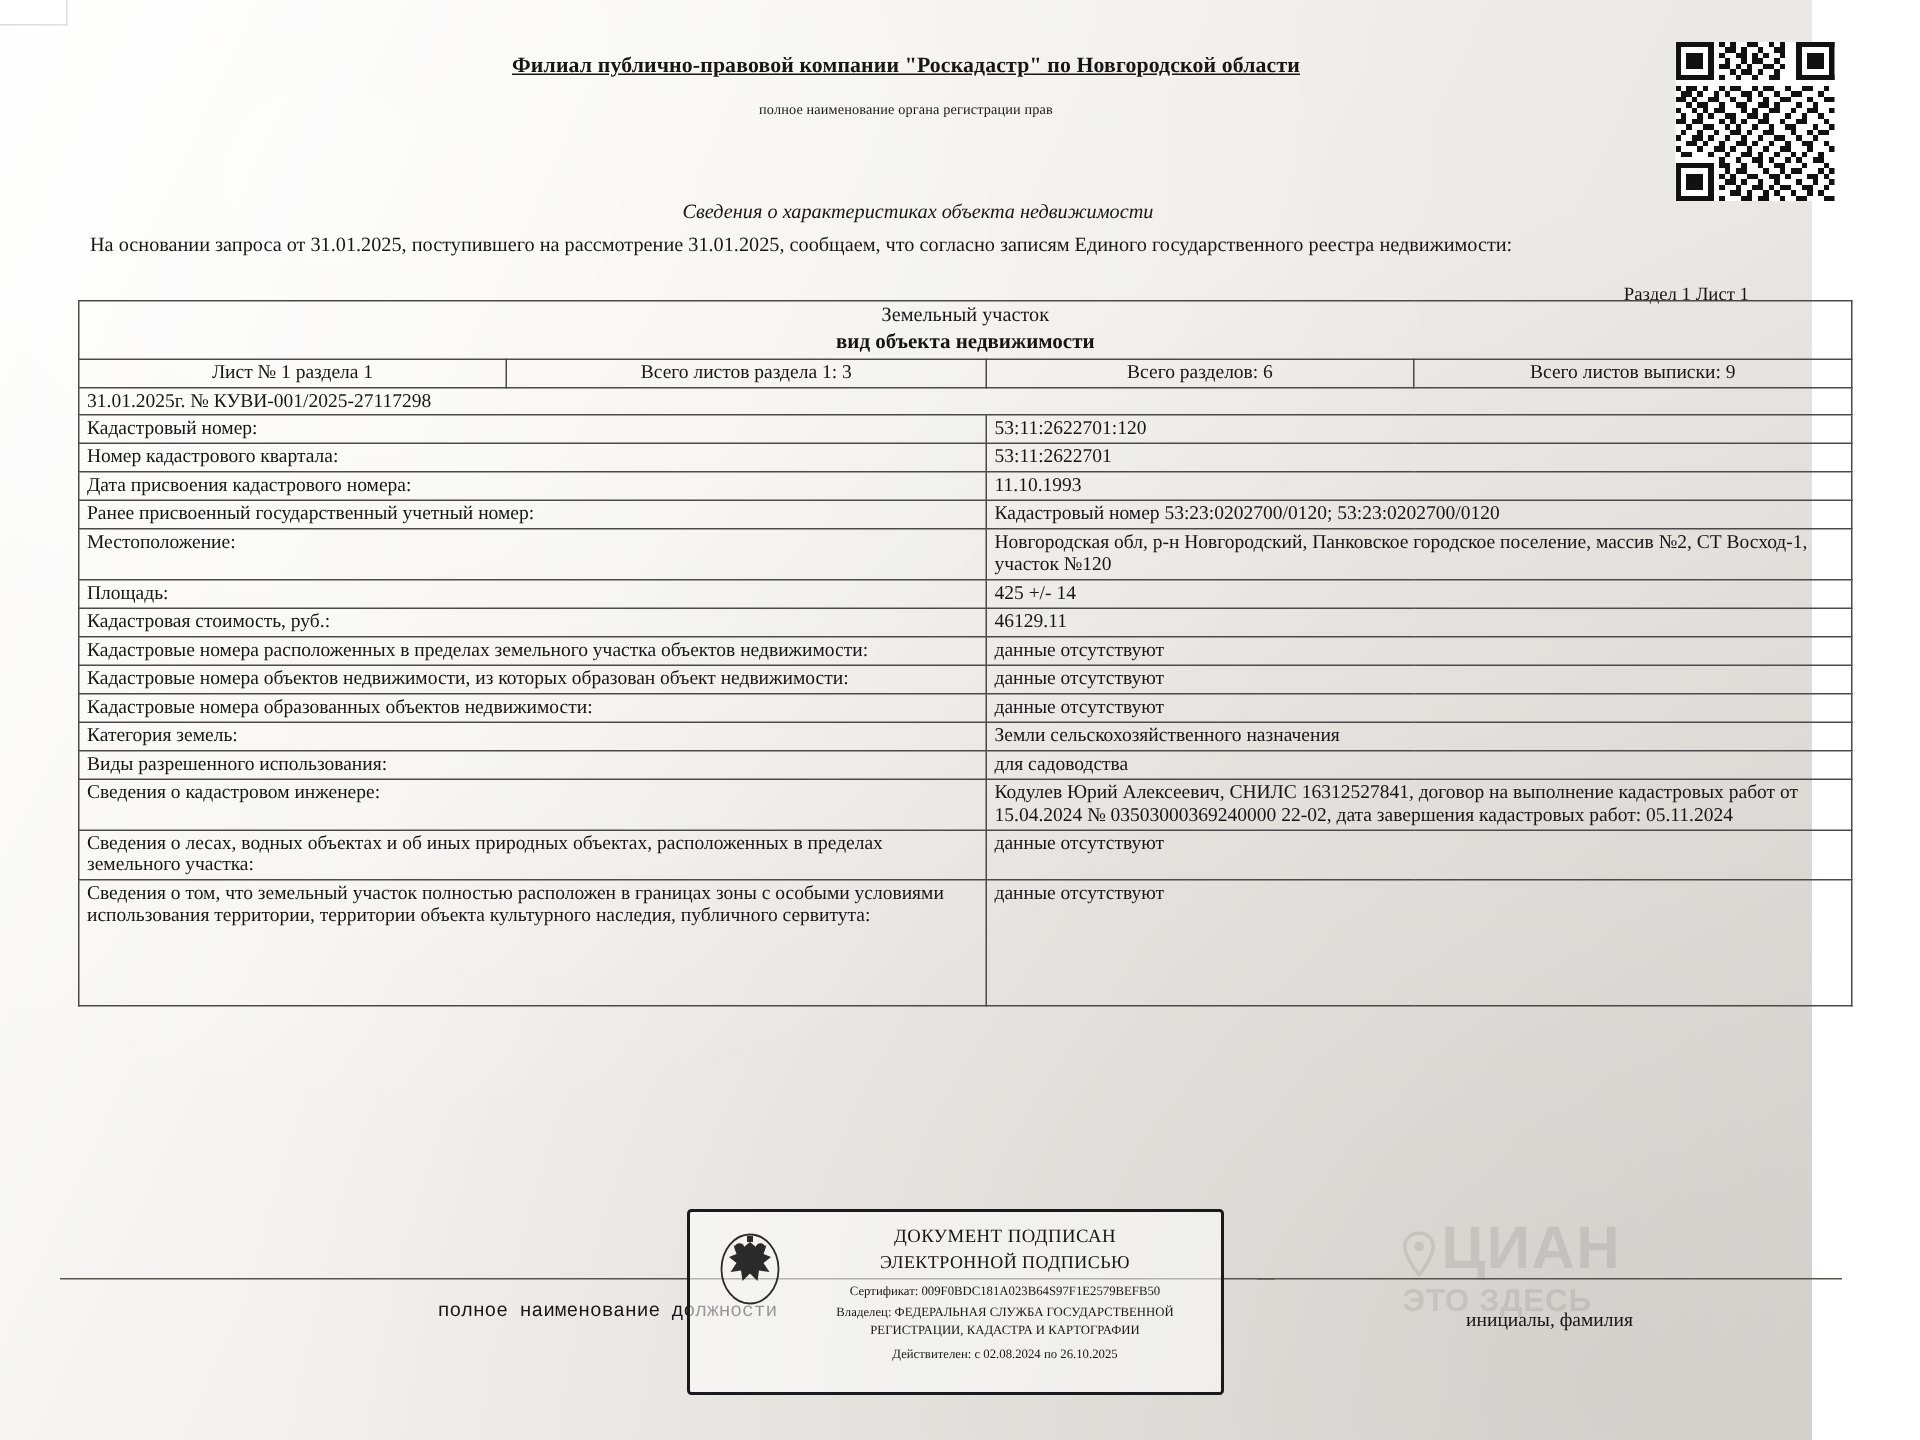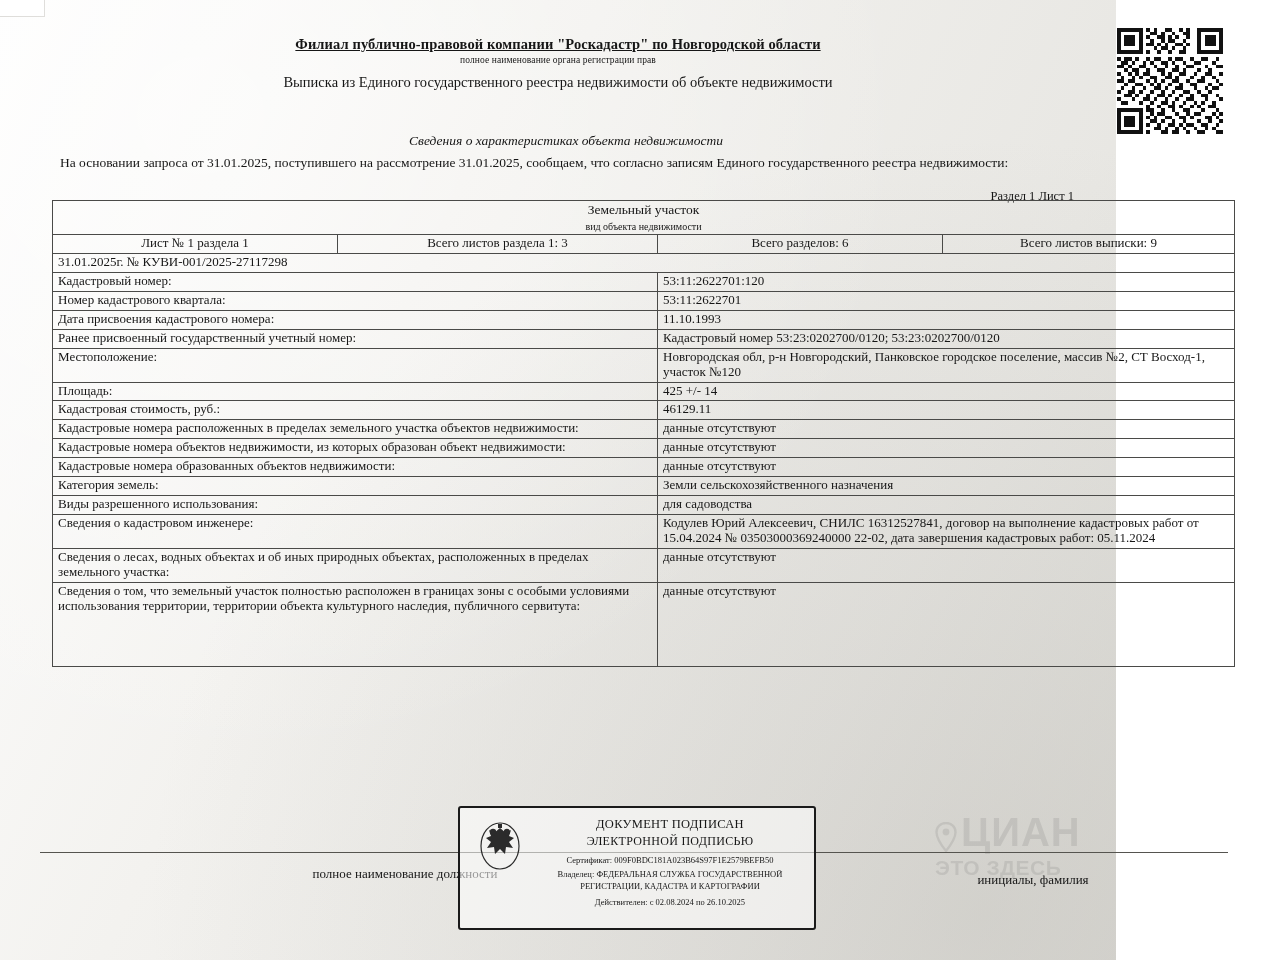--- a/index.html
+++ b/index.html
@@ -9,21 +9,21 @@
   }
   body {
     width: 1280px;
     height: 960px;
     font-family: "Liberation Serif", serif;
     color: #161616;
     overflow: hidden;
   }
   .page {
     position: relative;
-    width: 1116px;
+    width: 1208px;
     height: 960px;
     background: #f3f2ef;
     background-image:
       linear-gradient(115deg, rgba(255,255,255,0.9) 0%, rgba(243,242,239,0.75) 35%, rgba(231,230,226,0.9) 75%, rgba(221,220,215,0.95) 100%);
   }
   .scan-shade {
     position: absolute;
     inset: 0;
     pointer-events: none;
     background:
@@ -46,21 +46,21 @@
     text-align: center;
   }
   .hdr-org {
     font-size: 14.5px;
     font-weight: bold;
     text-decoration: underline;
     letter-spacing: 0.1px;
   }
   .hdr-sub {
     font-size: 9.5px;
-    margin-top: 2px;
+    margin-top: 16px;
     letter-spacing: 0.1px;
   }
   .hdr-title {
     font-size: 14.5px;
     margin-top: 9px;
   }
   .sect-title {
     position: absolute;
     left: 0; right: 0;
     top: 133px;
@@ -113,21 +113,22 @@
     vertical-align: top;
     line-height: 1.15;
     background: transparent;
   }
   .ctr { text-align: center; }
   .obj-type {
     font-size: 13.5px;
     padding-top: 2px;
   }
   .obj-sub {
-    font-size: 10px;
+    font-size: 14px;
+    font-weight: bold;
   }
   .no-top-border { border-top: 0 !important; }
 
   
   .sig-line-left {
     position: absolute;
     left: 40px;
     top: 852px;
     width: 810px;
     border-top: 1px solid #55544f;
@@ -139,20 +140,21 @@
     width: 390px;
     border-top: 1px solid #55544f;
   }
   .sig-cap-left {
     position: absolute;
     left: 40px;
     top: 866px;
     width: 730px;
     text-align: center;
     font-size: 13px;
+    font-family: Liberation Mono, monospace;
   }
   .sig-cap-right {
     position: absolute;
     left: 838px;
     top: 872px;
     width: 390px;
     text-align: center;
     font-size: 13px;
   }
 
@@ -447,21 +449,20 @@
           <rect x="19" y="28" width="1" height="1"></rect>
           <rect x="22" y="28" width="2" height="1"></rect>
           <rect x="27" y="28" width="2" height="1"></rect>
       </g>
     </svg>
   </div>
 
   <div class="hdr">
     <div class="hdr-org">Филиал публично-правовой компании "Роскадастр" по Новгородской области</div>
     <div class="hdr-sub">полное наименование органа регистрации прав</div>
-    <div class="hdr-title">Выписка из Единого государственного реестра недвижимости об объекте недвижимости</div>
   </div>
 
   <div class="sect-title">Сведения о характеристиках объекта недвижимости</div>
   <div class="basis">На  основании запроса от 31.01.2025, поступившего на рассмотрение 31.01.2025, сообщаем, что согласно записям Единого государственного реестра недвижимости:</div>
   <div class="razdel">Раздел 1 Лист 1</div>
 
   <div class="tbl-wrap">
     <table class="doc">
       <colgroup>
         <col style="width:285px">

